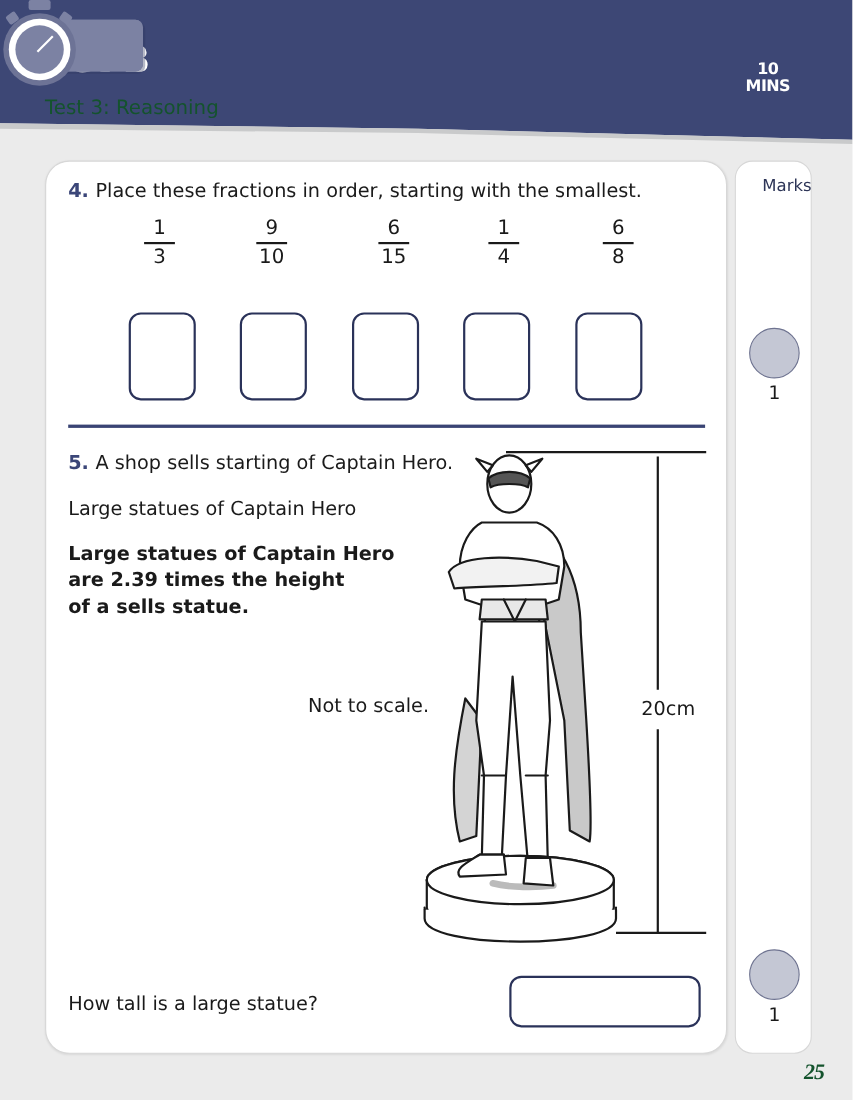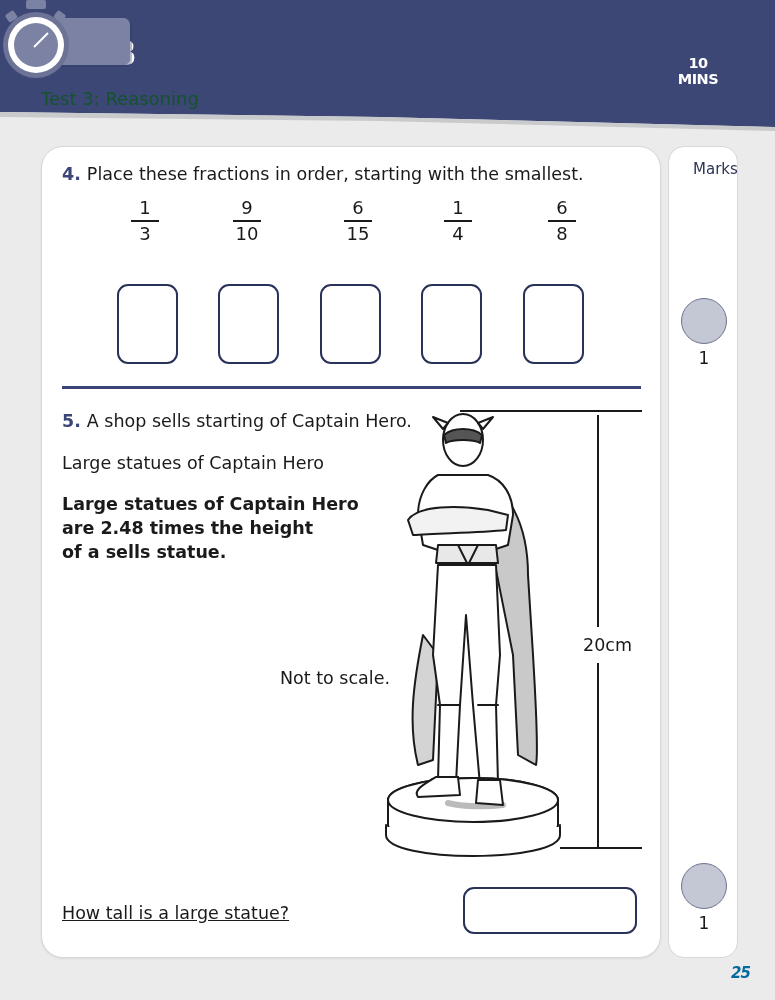--- a/index.html
+++ b/index.html
@@ -82,22 +82,22 @@
     position: absolute; left: 62px; top: 386px; width: 579px; height: 3px;
     background: #3a4474;
   }
   .para {
     position: absolute; left: 62px; font-size: 17.5px; line-height: 24px; color: #1a1a1a;
   }
   .note {
     position: absolute; font-size: 17.5px; color: #1a1a1a;
   }
   .page-number {
-    position: absolute; left: 731px; top: 964px; font-size: 15px; font-weight: bold;
-    color: #0369a1; font-style: italic; letter-spacing: -1px;
+    position: absolute; left: 731px; top: 964px; font-size: 20px; font-weight: bold;
+    color: #14532d; font-style: italic; letter-spacing: -1px; font-family: Liberation Serif, serif;
   }
   .statue {
     position: absolute; left: 378px; top: 405px; width: 200px; height: 470px;
   }
   .measure { position: absolute; }
 </style>
 </head>
 <body>
 
 <div class="header-band">
@@ -168,25 +168,25 @@
 
 <div class="q-text" style="left:62px; top:411px;">
   <span class="q-num">5.</span><span>A shop sells starting of Captain Hero.</span>
 </div>
 
 <div class="para" style="top:451px;">
   <div>Large statues of Captain Hero</div>
 </div>
 <div class="para" style="top:492px;font-weight:bold;">
   <div>Large statues of Captain Hero</div>
-  <div>are 2.48 times the height</div>
+  <div>are 2.39 times the height</div>
   <div>of a sells statue.</div>
 </div>
 
-<div class="note" style="left:280px; top:632px;margin-top:36px;">Not to scale.</div>
+<div class="note" style="left:280px; top:632px;">Not to scale.</div>
 
 <svg class="statue" width="200" height="470" viewBox="0 0 200 470">
   <g fill="none" stroke="#1a1a1a" stroke-width="2" stroke-linejoin="round" stroke-linecap="round">
 
     <path d="M100,75 C130,80 150,120 150,170 L155,250 C158,300 160,350 158,360 L140,350 L135,250 Z" fill="#c9c9c9"></path>
     <path d="M45,230 C35,280 30,320 40,360 L55,355 L60,250 Z" fill="#d4d4d4"></path>
 
     <ellipse cx="85" cy="35" rx="20" ry="26" fill="#ffffff"></ellipse>
     <path d="M66,30 C75,22 95,22 104,30 L102,38 C95,34 75,34 68,38 Z" fill="#555555"></path>
     <path d="M65,24 L55,12 L70,18 Z" fill="#ffffff"></path>
@@ -219,21 +219,21 @@
 </svg>
 
 <svg class="measure" style="left:460px; top:405px;" width="185" height="450" viewBox="0 0 185 450">
   <line x1="0" y1="6" x2="182" y2="6" stroke="#1a1a1a" stroke-width="2"></line>
   <line x1="138" y1="10" x2="138" y2="222" stroke="#1a1a1a" stroke-width="2"></line>
   <line x1="138" y1="258" x2="138" y2="443" stroke="#1a1a1a" stroke-width="2"></line>
   <line x1="100" y1="443" x2="182" y2="443" stroke="#1a1a1a" stroke-width="2"></line>
 </svg>
 <div class="note" style="left:573px; top:635px;margin-left:10px;">20cm</div>
 
-<div class="q-text" style="left:62px; top:903px;text-decoration:underline;">How tall is a large statue?</div>
+<div class="q-text" style="left:62px; top:903px;">How tall is a large statue?</div>
 <div class="answer-box" style="left:463px; top:887px; width:174px; height:47px;"></div>
 
 <div class="marks-card">
   <div class="marks-title">Marks</div>
   <div class="mark-circle" style="top:151px;"></div>
   <div class="mark-value" style="top:201px;">1</div>
   <div class="mark-circle" style="top:716px;"></div>
   <div class="mark-value" style="top:766px;">1</div>
 </div>
 

